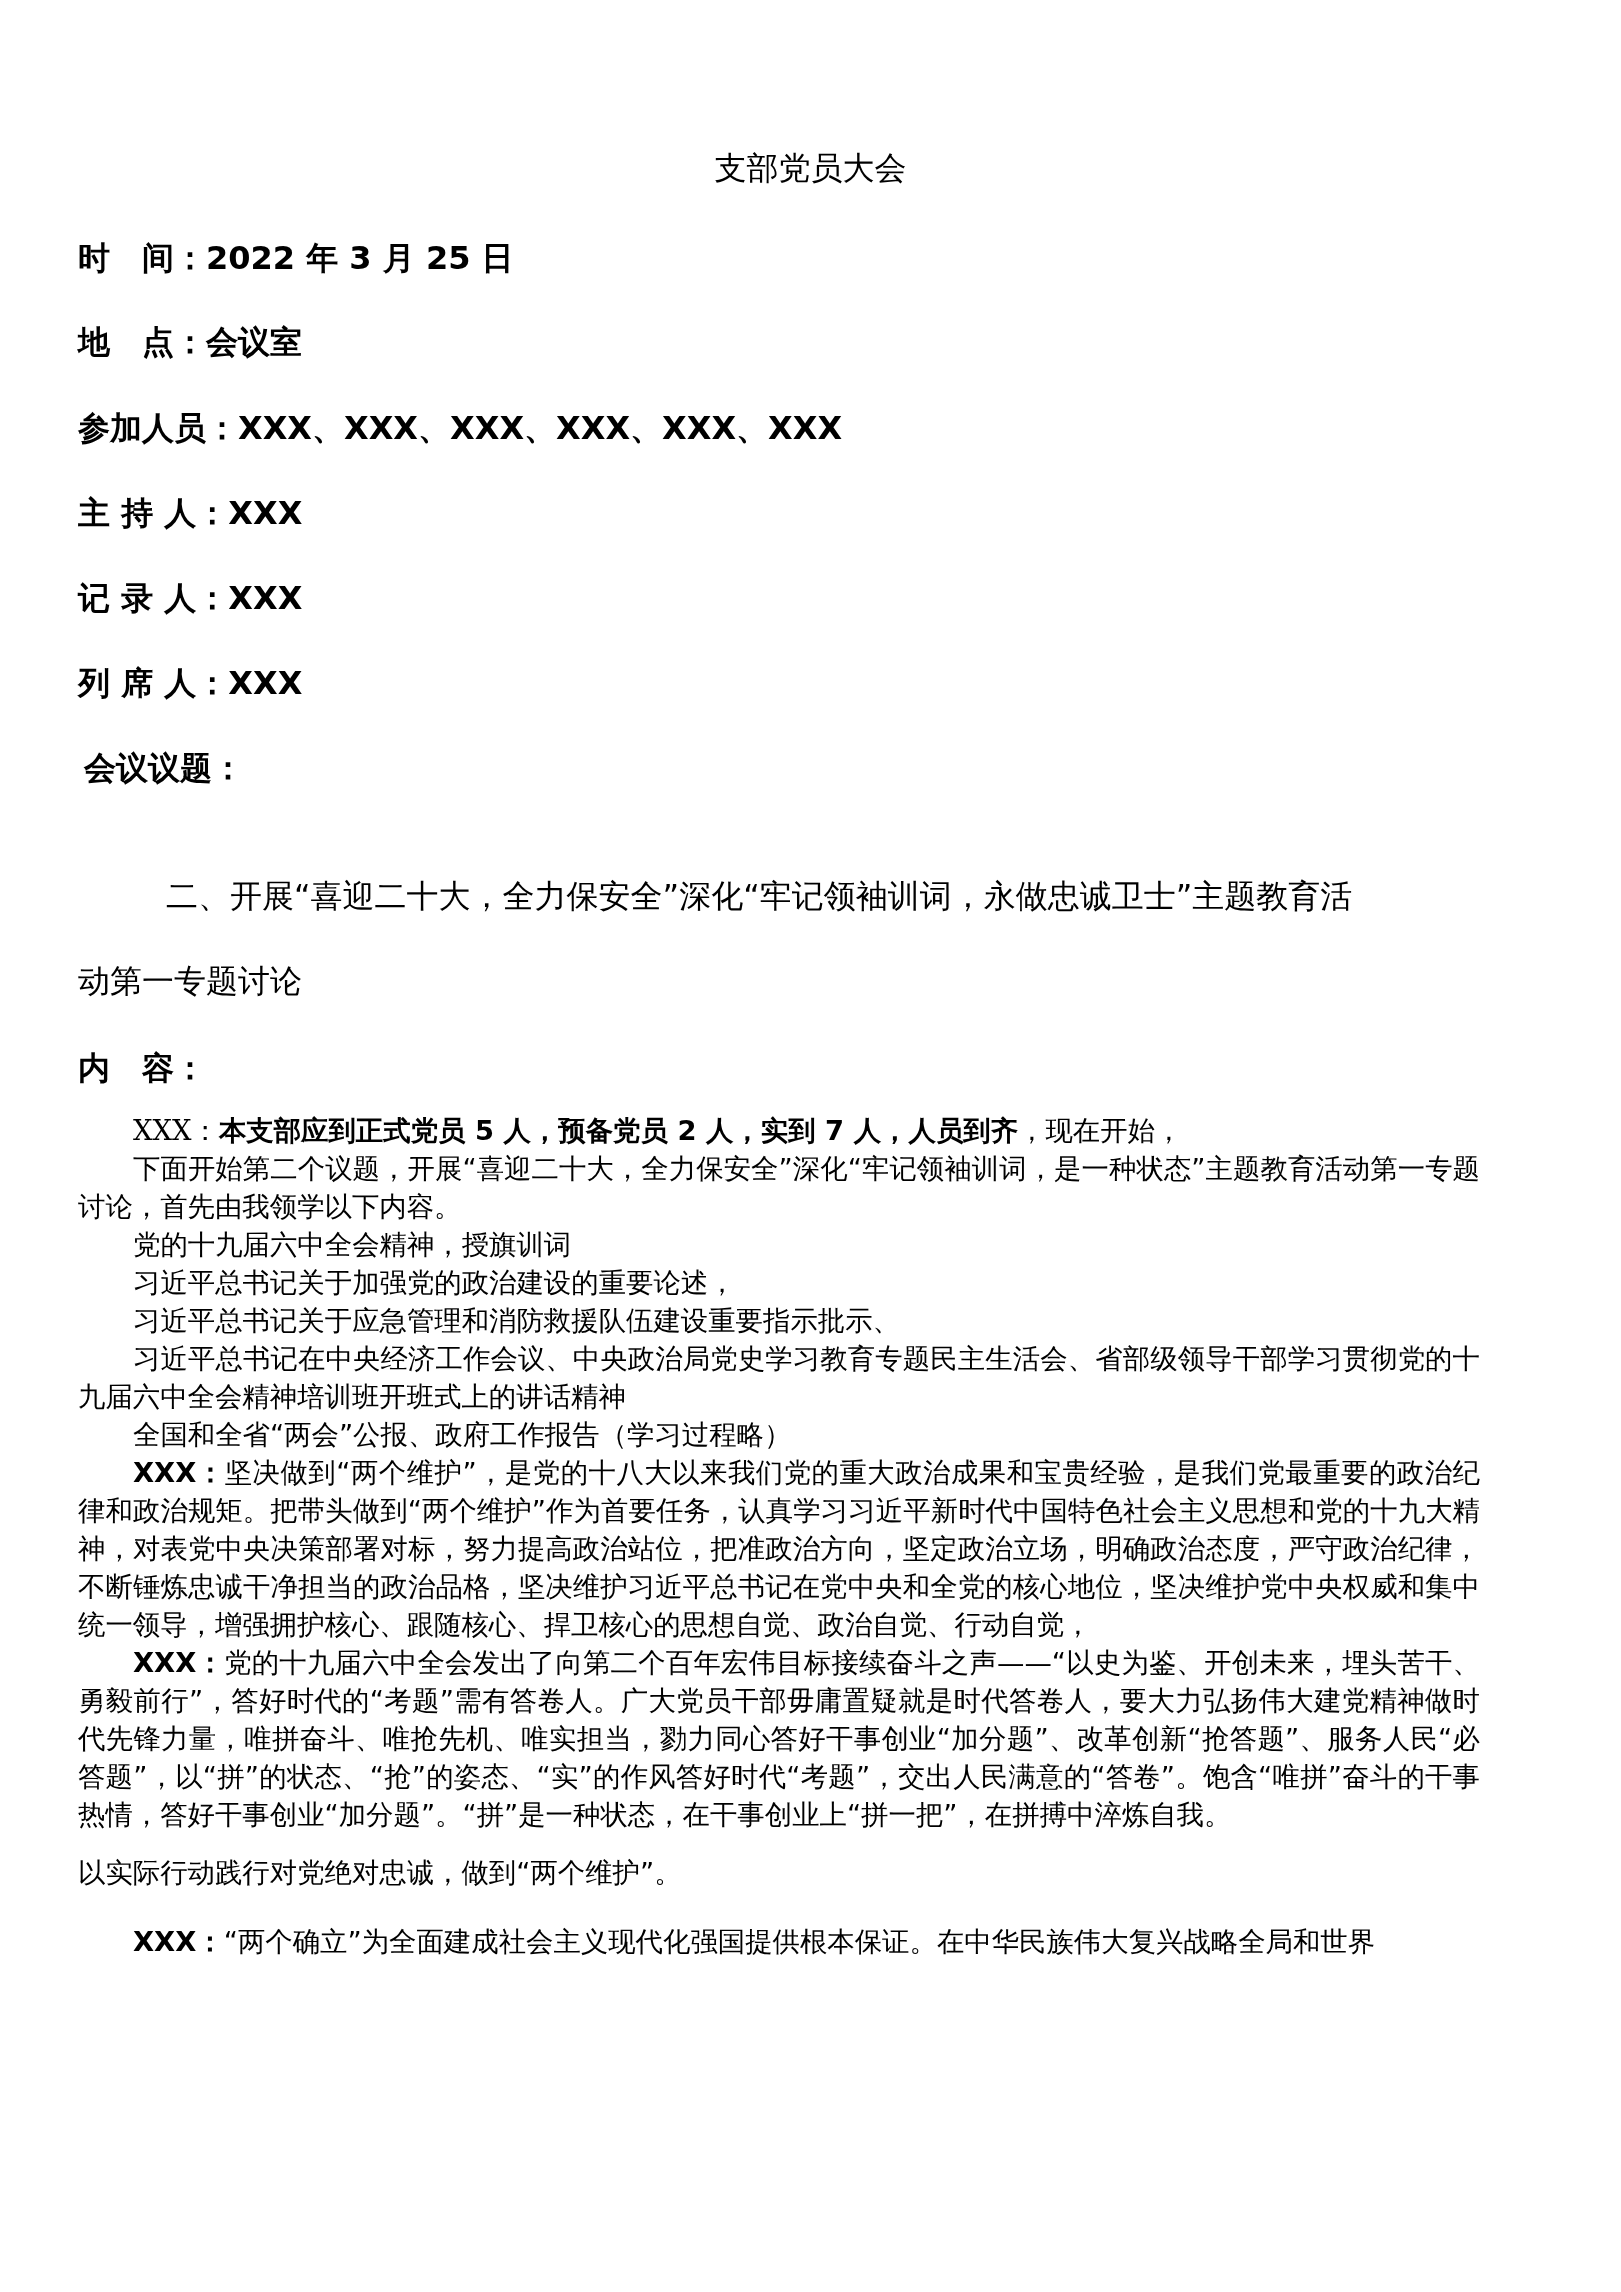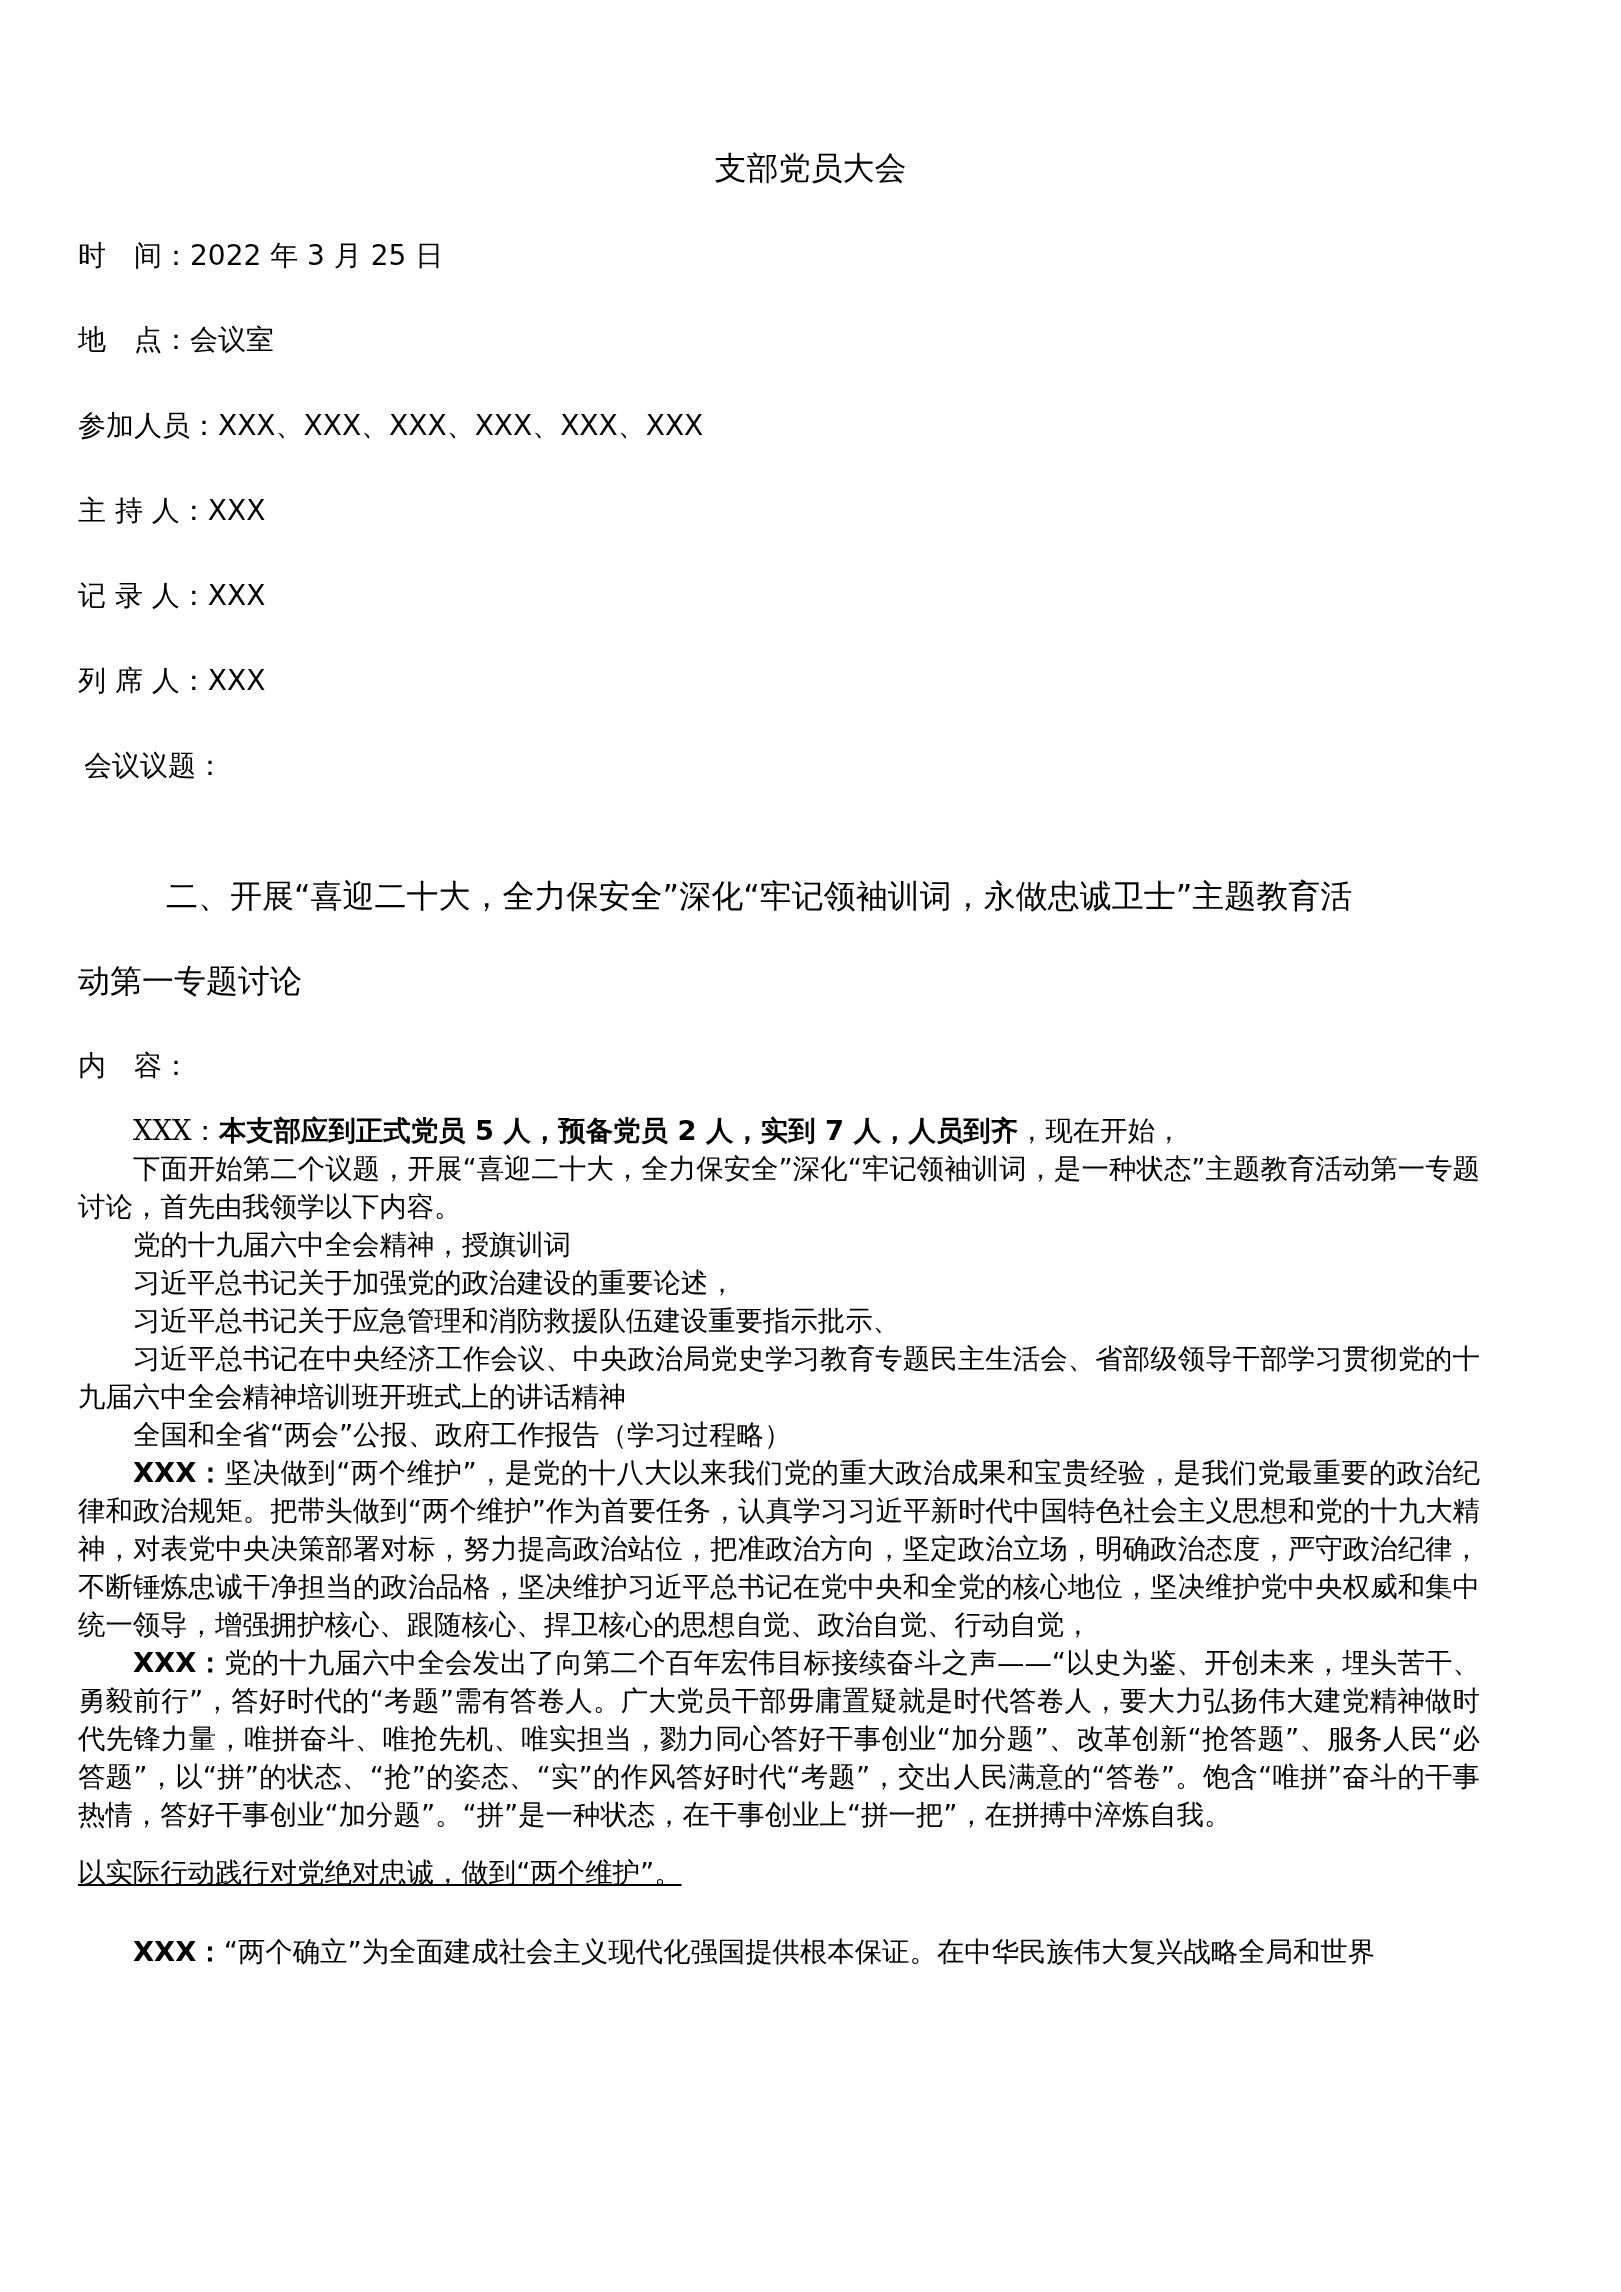--- a/index.html
+++ b/index.html
@@ -1,29 +1,29 @@
 <!DOCTYPE html>
 <html><head>
 <meta charset="utf-8">
 <style>
   html, body { margin: 0; padding: 0; background: #ffffff; }
   body { width: 1621px; height: 2293px; position: relative; overflow: hidden;
          font-family: "DejaVu Sans", "Liberation Sans", sans-serif; color: #000; }
   .page { position: absolute; left: 0; top: 0; width: 1621px; height: 1632px; }
   .title { position: absolute; top: 147px; left: 0; width: 1621px; text-align: center;
            font-size: 32px; letter-spacing: 0; }
-  .meta { position: absolute; left: 78px; font-size: 28px; white-space: nowrap; }
+  .meta { position: absolute; left: 78px; font-size: 32px; white-space: nowrap; font-weight: bold; }
   .topic { position: absolute; left: 78px; width: 1470px; font-size: 32px; }
   .topic .l1 { position: absolute; left: 88px; top: 0; white-space: nowrap; }
   .topic .l2 { position: absolute; left: 0; top: 85px; white-space: nowrap; }
   .body { position: absolute; left: 78px; top: 1112px; width: 1402px; font-size: 27.4px;
           line-height: 38px; }
   .body p { margin: 0; text-indent: 55px; text-align: justify; }
   .body p.gap-before { margin-top: 19.6px; }
-  .body p.gap-after { margin-bottom: 41px; text-decoration: underline; }
+  .body p.gap-after { margin-bottom: 31px; }
   .body p.noindent { text-indent: 0; }
   .serif { font-family: "DejaVu Serif", "Liberation Serif", serif; font-weight: normal; }
   .b { font-weight: bold; margin-top: 48px; }
 </style>
 </head>
 <body>
 
 <div class="page">
 
   <div class="title">支部党员大会</div>

